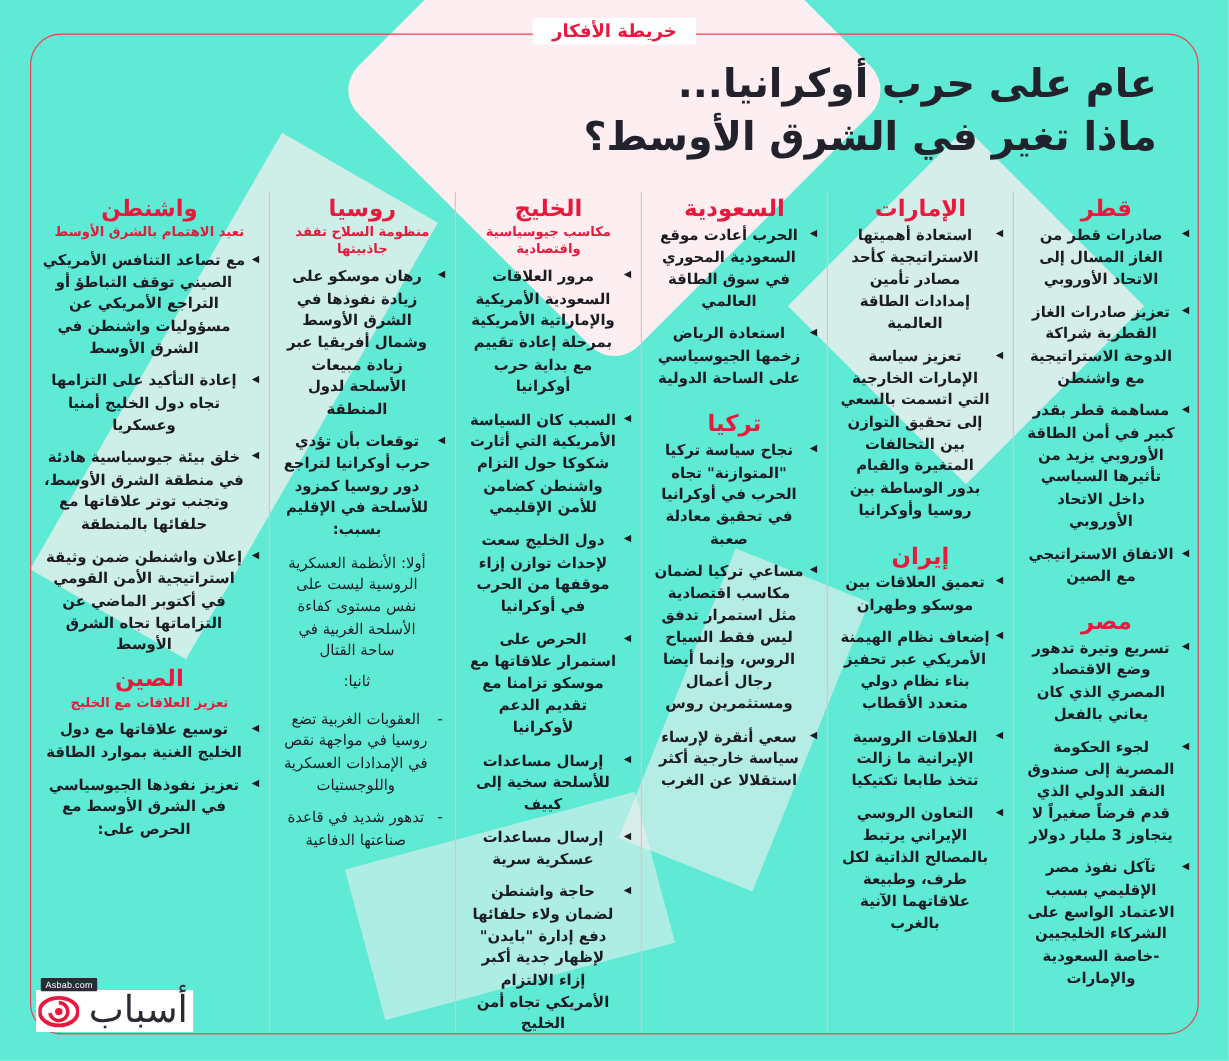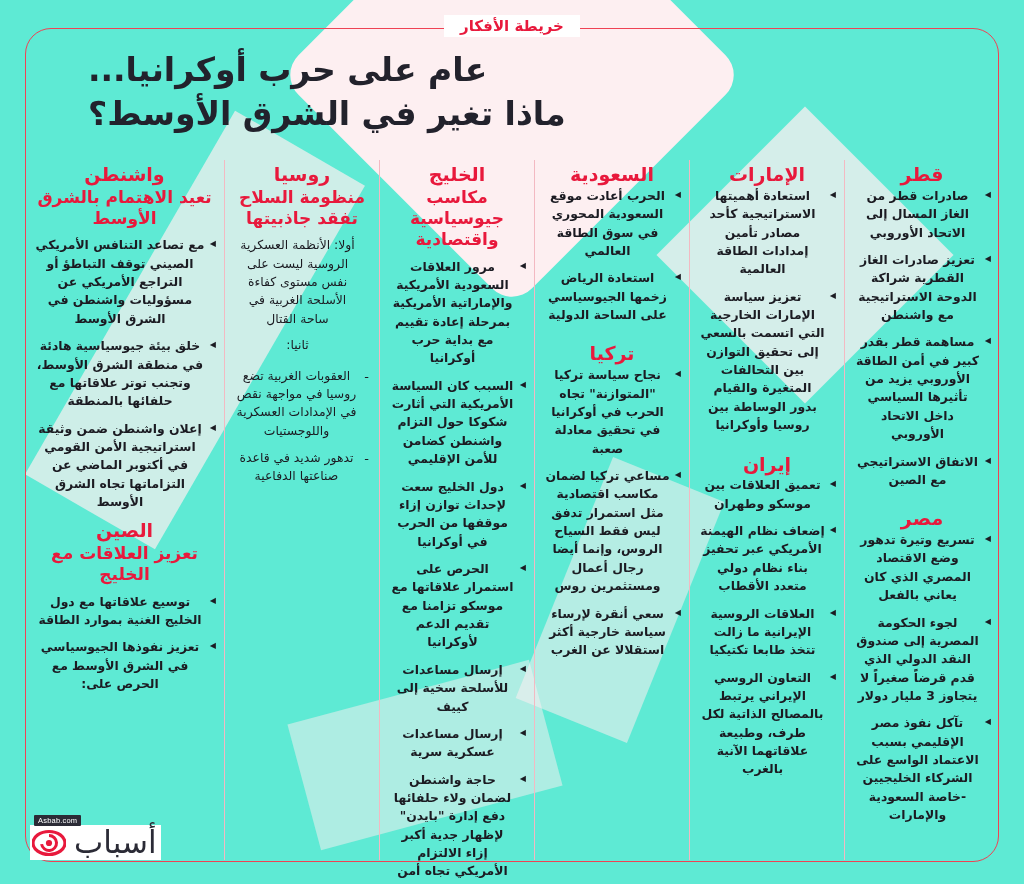--- a/index.html
+++ b/index.html
@@ -40,26 +40,26 @@
     display:inline-block;
     background:#ffffff;
     color:#e8193c;
     font-size:15px;
     font-weight:bold;
     padding:2px 16px;
     letter-spacing:0px;
   }
   .title{
     position:absolute;top:48px;left:0;right:0;
-    text-align:left;z-index:3;
+    text-align:right;z-index:3;
     color:#22222c;
     font-size:33px;
     font-weight:bold;
     line-height:1.32;
-    padding:0 88px;
+    padding:0 60px;
     box-sizing:border-box;
   }
   .title .l2{display:block;}
 
   .content{
     position:absolute;
     left:25px;right:25px;top:160px;bottom:24px;
     display:flex;
     flex-direction:row;
     z-index:2;
@@ -82,21 +82,21 @@
     color:#e8193c;
     font-weight:bold;
     font-size:19px;
     line-height:1.15;
     margin:0 0 1px 0;
   }
   .sec-sub{
     text-align:center;
     color:#e8193c;
     font-weight:bold;
-    font-size:17px;
+    font-size:11px;
     line-height:1.25;
     margin:0 0 7px 0;
   }
   .sec-head.mt{margin-top:10px;}
 
   ul.bullets{list-style:none;margin:0;padding:0;font-weight:bold;}
   ul.bullets li{
     position:relative;
     font-size:12.4px;
     line-height:1.48;
@@ -234,33 +234,38 @@
         <li>الحرص على استمرار علاقاتها مع موسكو تزامنا مع تقديم الدعم لأوكرانيا</li>
         <li>إرسال مساعدات للأسلحة سخية إلى كييف</li>
         <li>إرسال مساعدات عسكرية سرية</li>
         <li>حاجة واشنطن لضمان ولاء حلفائها دفع إدارة "بايدن" لإظهار جدية أكبر إزاء الالتزام الأمريكي تجاه أمن الخليج</li>
       </ul>
     </div>
 
     <div class="col w-narrow">
       <div class="sec-head">روسيا</div>
       <div class="sec-sub">منظومة السلاح تفقد جاذبيتها</div>
+      <ul class="bullets">
+        <li>رهان موسكو على زيادة نفوذها في الشرق الأوسط وشمال أفريقيا عبر زيادة مبيعات الأسلحة لدول المنطقة</li>
+        <li>توقعات بأن تؤدي حرب أوكرانيا لتراجع دور روسيا كمزود للأسلحة في الإقليم بسبب:</li>
+      </ul>
       <div class="plain">أولا: الأنظمة العسكرية الروسية ليست على نفس مستوى كفاءة الأسلحة الغربية في ساحة القتال</div>
       <div class="plain">ثانيا:</div>
       <ul class="sub">
         <li>العقوبات الغربية تضع روسيا في مواجهة نقص في الإمدادات العسكرية واللوجستيات</li>
         <li>تدهور شديد في قاعدة صناعتها الدفاعية</li>
       </ul>
     </div>
 
     <div class="col w-wide">
       <div class="sec-head">واشنطن</div>
       <div class="sec-sub">تعيد الاهتمام بالشرق الأوسط</div>
       <ul class="bullets">
         <li>مع تصاعد التنافس الأمريكي الصيني توقف التباطؤ أو التراجع الأمريكي عن مسؤوليات واشنطن في الشرق الأوسط</li>
+        <li>إعادة التأكيد على التزامها تجاه دول الخليج أمنيا وعسكريا</li>
         <li>خلق بيئة جيوسياسية هادئة في منطقة الشرق الأوسط، وتجنب توتر علاقاتها مع حلفائها بالمنطقة</li>
         <li>إعلان واشنطن ضمن وثيقة استراتيجية الأمن القومي في أكتوبر الماضي عن التزاماتها تجاه الشرق الأوسط</li>
       </ul>
       <div class="sec-head">الصين</div>
       <div class="sec-sub">تعزيز العلاقات مع الخليج</div>
       <ul class="bullets">
         <li>توسيع علاقاتها مع دول الخليج الغنية بموارد الطاقة</li>
         <li>تعزيز نفوذها الجيوسياسي في الشرق الأوسط مع الحرص على:</li>
       </ul>
     </div>

